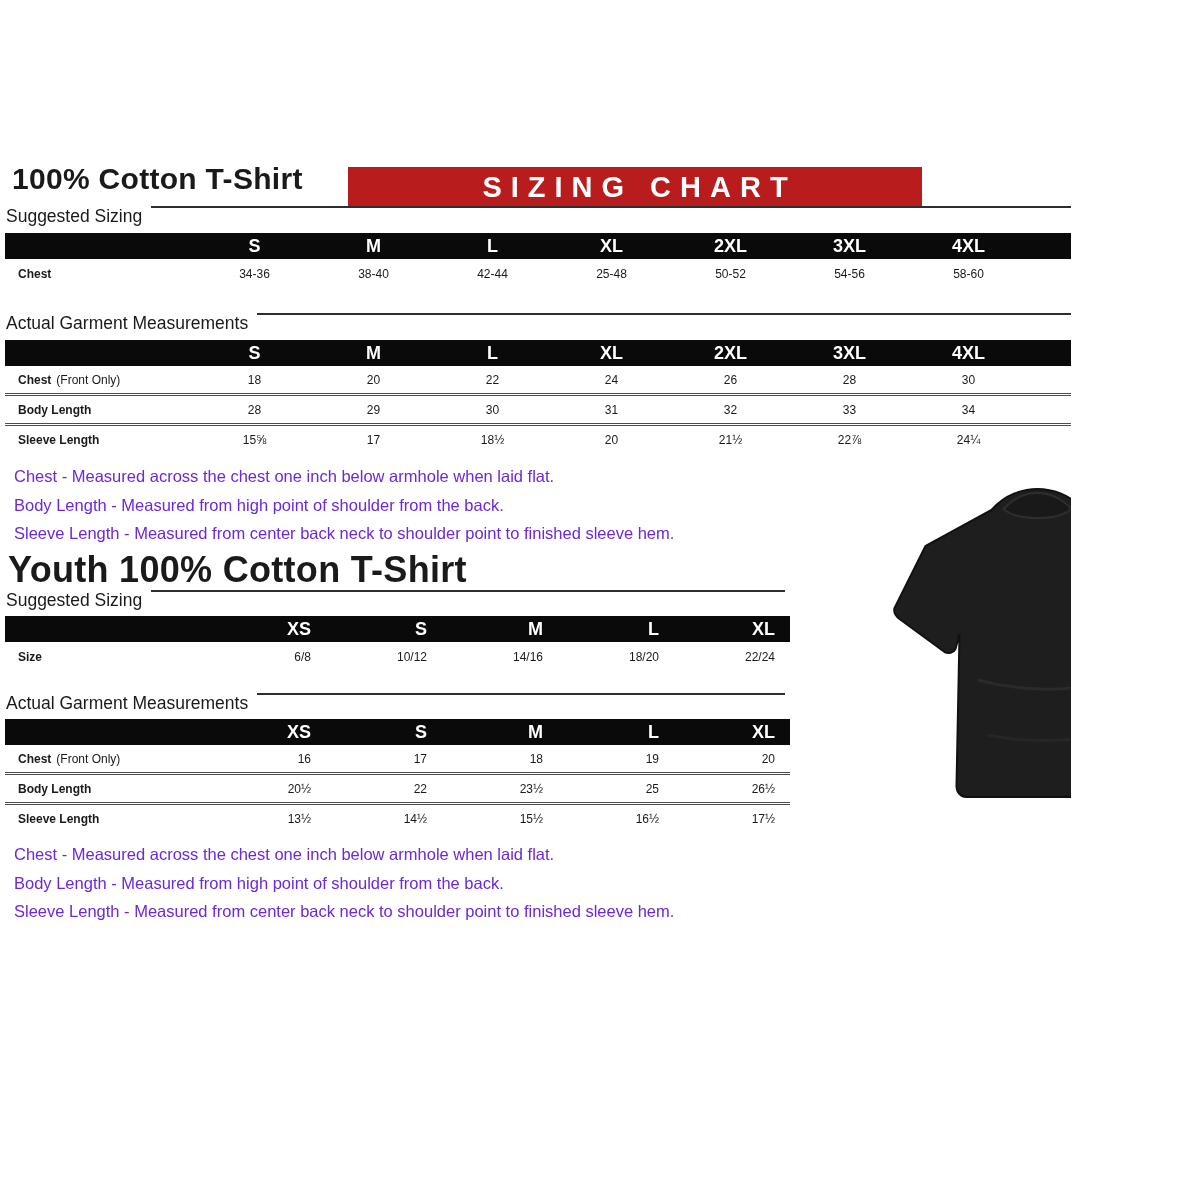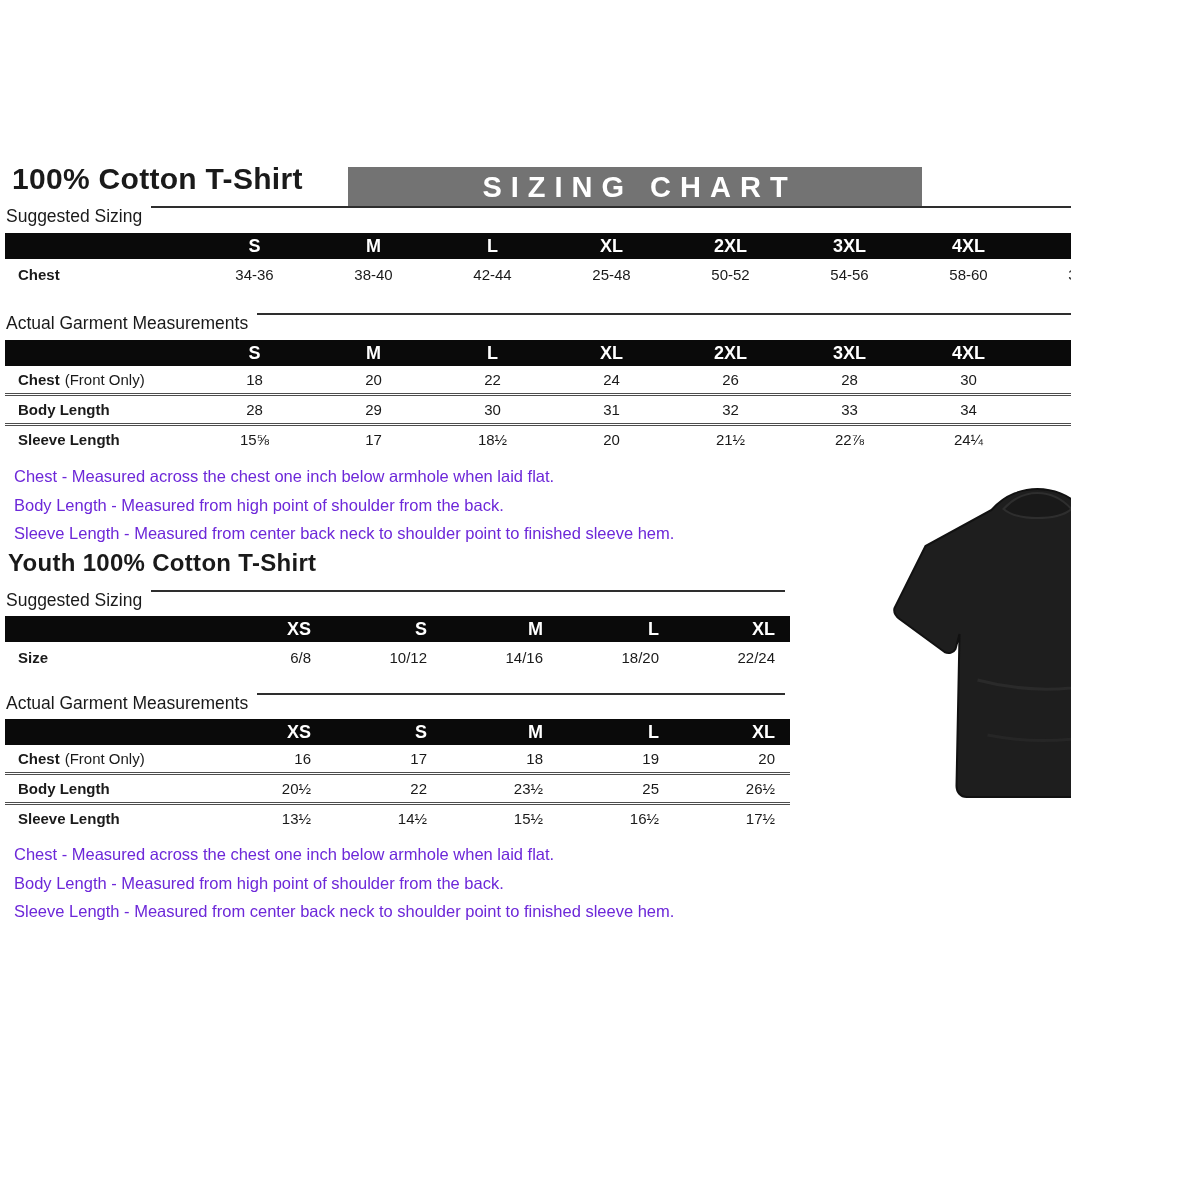--- a/index.html
+++ b/index.html
@@ -5,34 +5,34 @@
   html,body{margin:0;padding:0;background:#fff;}
   .page{
     position:relative;width:1071px;height:1200px;background:#ffffff;
     font-family:"Liberation Sans",sans-serif;color:#1a1a1a;overflow:hidden;
   }
   .abs{position:absolute;}
 
   
   .title{left:12px;top:162px;font-size:30px;font-weight:700;letter-spacing:.3px;}
   .banner{
-    left:348px;top:167px;width:574px;height:39px;background:#737373;color:#ffffff;
+    left:348px;top:167px;width:574px;height:39px;background:#b91c1c;color:#ffffff;
     font-size:29px;font-weight:700;letter-spacing:9px;text-align:center;line-height:40px;text-indent:9px;
   }
-  .ytitle{left:8px;top:549px;font-size:24px;font-weight:700;letter-spacing:.3px;text-align:center;}
+  .ytitle{left:8px;top:549px;font-size:36px;font-weight:700;letter-spacing:.3px;text-align:center;}
 
   
   .seclabel{display:flex;align-items:flex-start;font-size:17.5px;}
   .seclabel .txt{white-space:nowrap;padding-right:9px;}
   .seclabel .rule{flex:1;border-bottom:2px solid #2e2e2e;margin-bottom:3px;height:0;}
 
   
   .tbl{box-sizing:border-box;}
   .hdr{display:flex;align-items:center;background:#0a0a0a;color:#ffffff;height:26px;font-weight:700;font-size:18px;}
-  .row{display:flex;align-items:center;font-size:15px;}
+  .row{display:flex;align-items:center;font-size:12px;}
   .row.sug{height:30px;}
   .row.mea{height:27px;}
   .row.sep{border-top:3px double #4d4d4d;}
   .lbl{width:190px;padding-left:13px;font-weight:700;box-sizing:border-box;white-space:nowrap;}
   .lbl .sfx{font-weight:400;margin-left:5px;}
   .adult .c{width:119px;text-align:center;}
   .youth .c{width:116px;text-align:right;}
 
   
   .notes{font-size:16.5px;line-height:28.5px;color:#6d28d9;}

